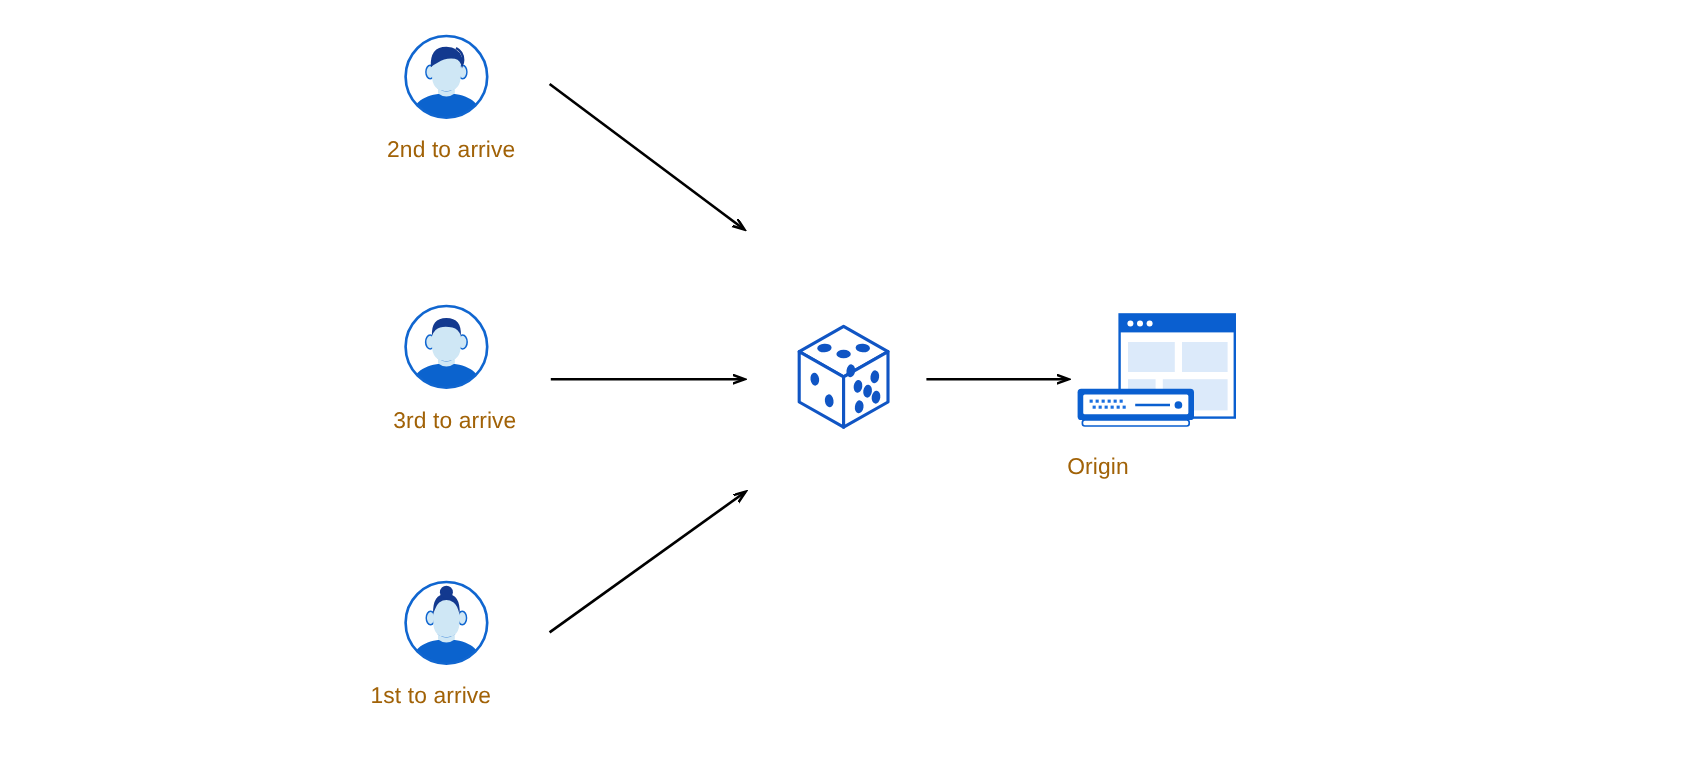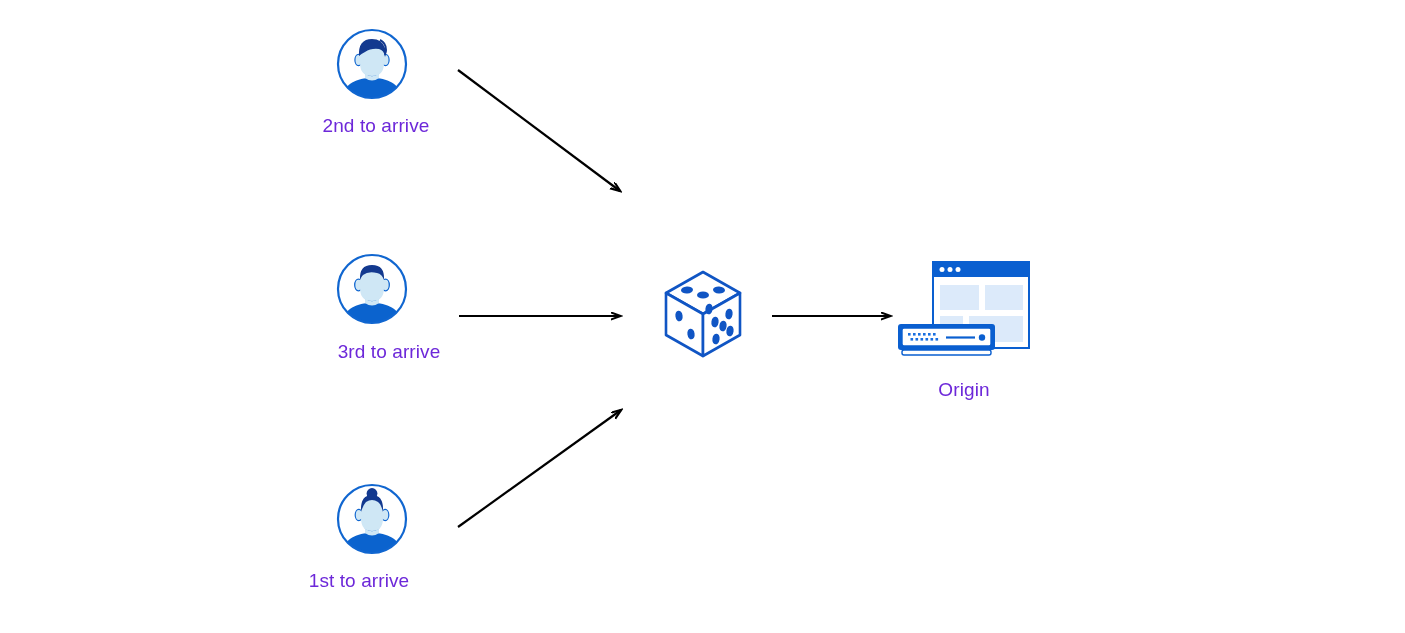--- a/index.html
+++ b/index.html
@@ -23,36 +23,36 @@
   }
   .node {
     position: absolute;
   }
   .node-label {
     position: absolute;
     text-align: center;
     font-family: "Liberation Sans", sans-serif;
     font-size: 19px;
     line-height: 22px;
-    color: #6d28d9;
+    color: #a16207;
     white-space: nowrap;
     letter-spacing: 0.1px;
   }
   
   #client-2nd { left: 336px; top: 28px; width: 72px; height: 72px; }
   #client-2nd-label { left: 276px; top: 115px; width: 200px; }
   #client-3rd { left: 336px; top: 253px; width: 72px; height: 72px; }
-  #client-3rd-label { left: 289px; top: 341px; width: 200px; }
+  #client-3rd-label { left: 279px; top: 341px; width: 200px; }
   #client-1st { left: 336px; top: 483px; width: 72px; height: 72px; }
   #client-1st-label { left: 259px; top: 570px; width: 200px; }
   
   #dice-node { left: 661px; top: 269px; width: 84px; height: 90px; }
   
   #origin-node { left: 893px; top: 258px; width: 140px; height: 105px; }
-  #origin-label { left: 864px; top: 379px; width: 200px; text-align: center; }
+  #origin-label { left: 815px; top: 379px; width: 200px; text-align: center; }
   svg.icon { display: block; overflow: visible; }
 </style>
 </head>
 <body>
 
 <svg id="canvas" viewBox="0 0 1405 633" xmlns="http://www.w3.org/2000/svg">
   <defs>
     <marker id="arrowhead" markerWidth="12" markerHeight="12" refX="9.5" refY="4" orient="auto" markerUnits="userSpaceOnUse">
       <path d="M0.5,0.5 L10,4 L0.5,7.5" fill="none" stroke="#000000" stroke-width="2.1" stroke-linecap="square" stroke-linejoin="miter"></path>
     </marker>

